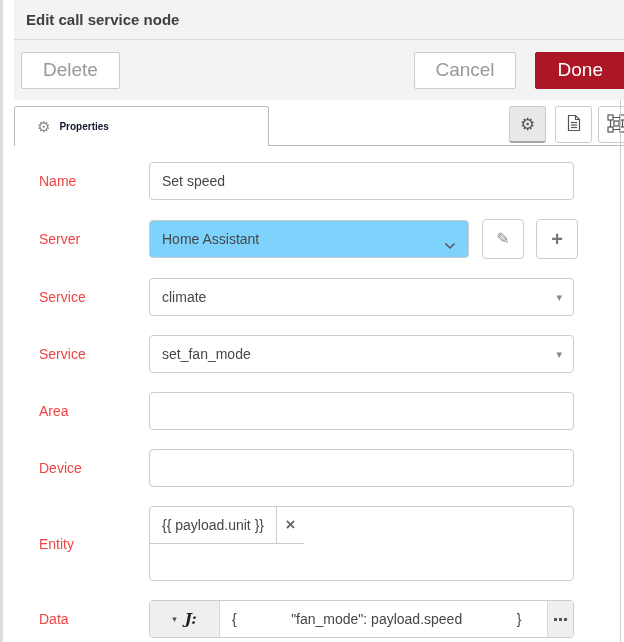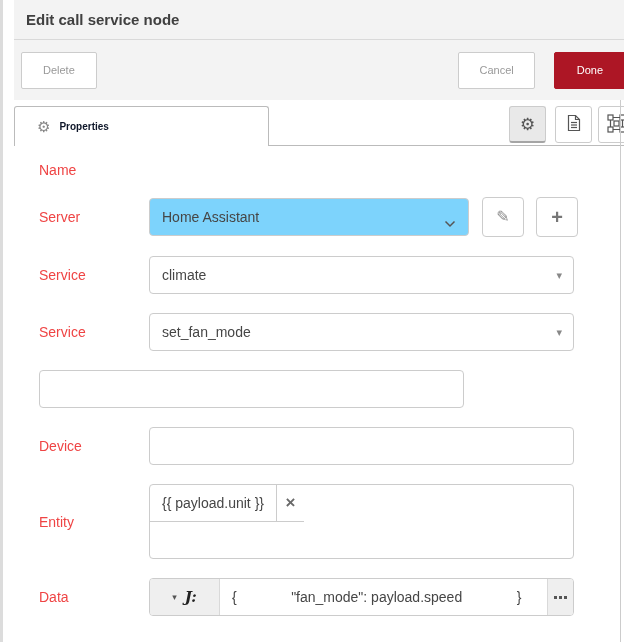--- a/index.html
+++ b/index.html
@@ -25,21 +25,21 @@
     display: flex; align-items: center; padding-left: 12px;
   }
   .tray-title { font-size: 15px; font-weight: bold; color: #404040; }
 
   
   .tray-toolbar {
     height: 60px; background: #f3f3f3;
     display: flex; align-items: center; padding: 0 9px 0 7px;
   }
   .btn {
-    height: 37px; border-radius: 2px; font-size: 11px; cursor: pointer;
+    height: 37px; border-radius: 2px; font-size: 19px; cursor: pointer;
     background: #ffffff; border: 1px solid #cccccc; color: #999999;
     font-family: "Liberation Sans", sans-serif;
   }
   .btn-delete { padding: 0 21px; margin-right: auto; }
   .btn-cancel { padding: 0 20px; }
   .btn-done {
     padding: 4px 22px; margin-left: 19px;
     background: #ad1625; border-color: #ad1625; color: #ffffff;
   }
 
@@ -202,20 +202,21 @@
           </svg>
         </span>
       </button>
     </div>
   </div>
 
   <div class="form">
 
     <div class="row row-first">
       <span class="row-label">Name</span>
+      <input class="text-input" type="text" value="Set speed" style="">
     </div>
 
     <div class="row">
       <span class="row-label">Server</span>
       <div class="select-box">
         <span class="select-value">Home Assistant</span>
         <span class="select-chevron">
           <svg width="12" height="8" viewBox="0 0 12 8">
               <polyline points="1.5,1.5 6,6 10.5,1.5" fill="none" stroke="#555" stroke-width="1.5"></polyline>
             </svg>
@@ -239,20 +240,21 @@
 
     <div class="row">
       <span class="row-label">Service</span>
       <div class="ac-wrap">
         <input class="text-input" type="text" value="set_fan_mode" style="">
         <span class="ac-caret">▾</span>
       </div>
     </div>
 
     <div class="row">
+      <span class="row-label">Area</span>
       <input class="text-input" type="text" value="" style="">
     </div>
 
     <div class="row">
       <span class="row-label">Device</span>
       <input class="text-input" type="text" value="" style="">
     </div>
 
     <div class="row">
       <span class="row-label">Entity</span>

